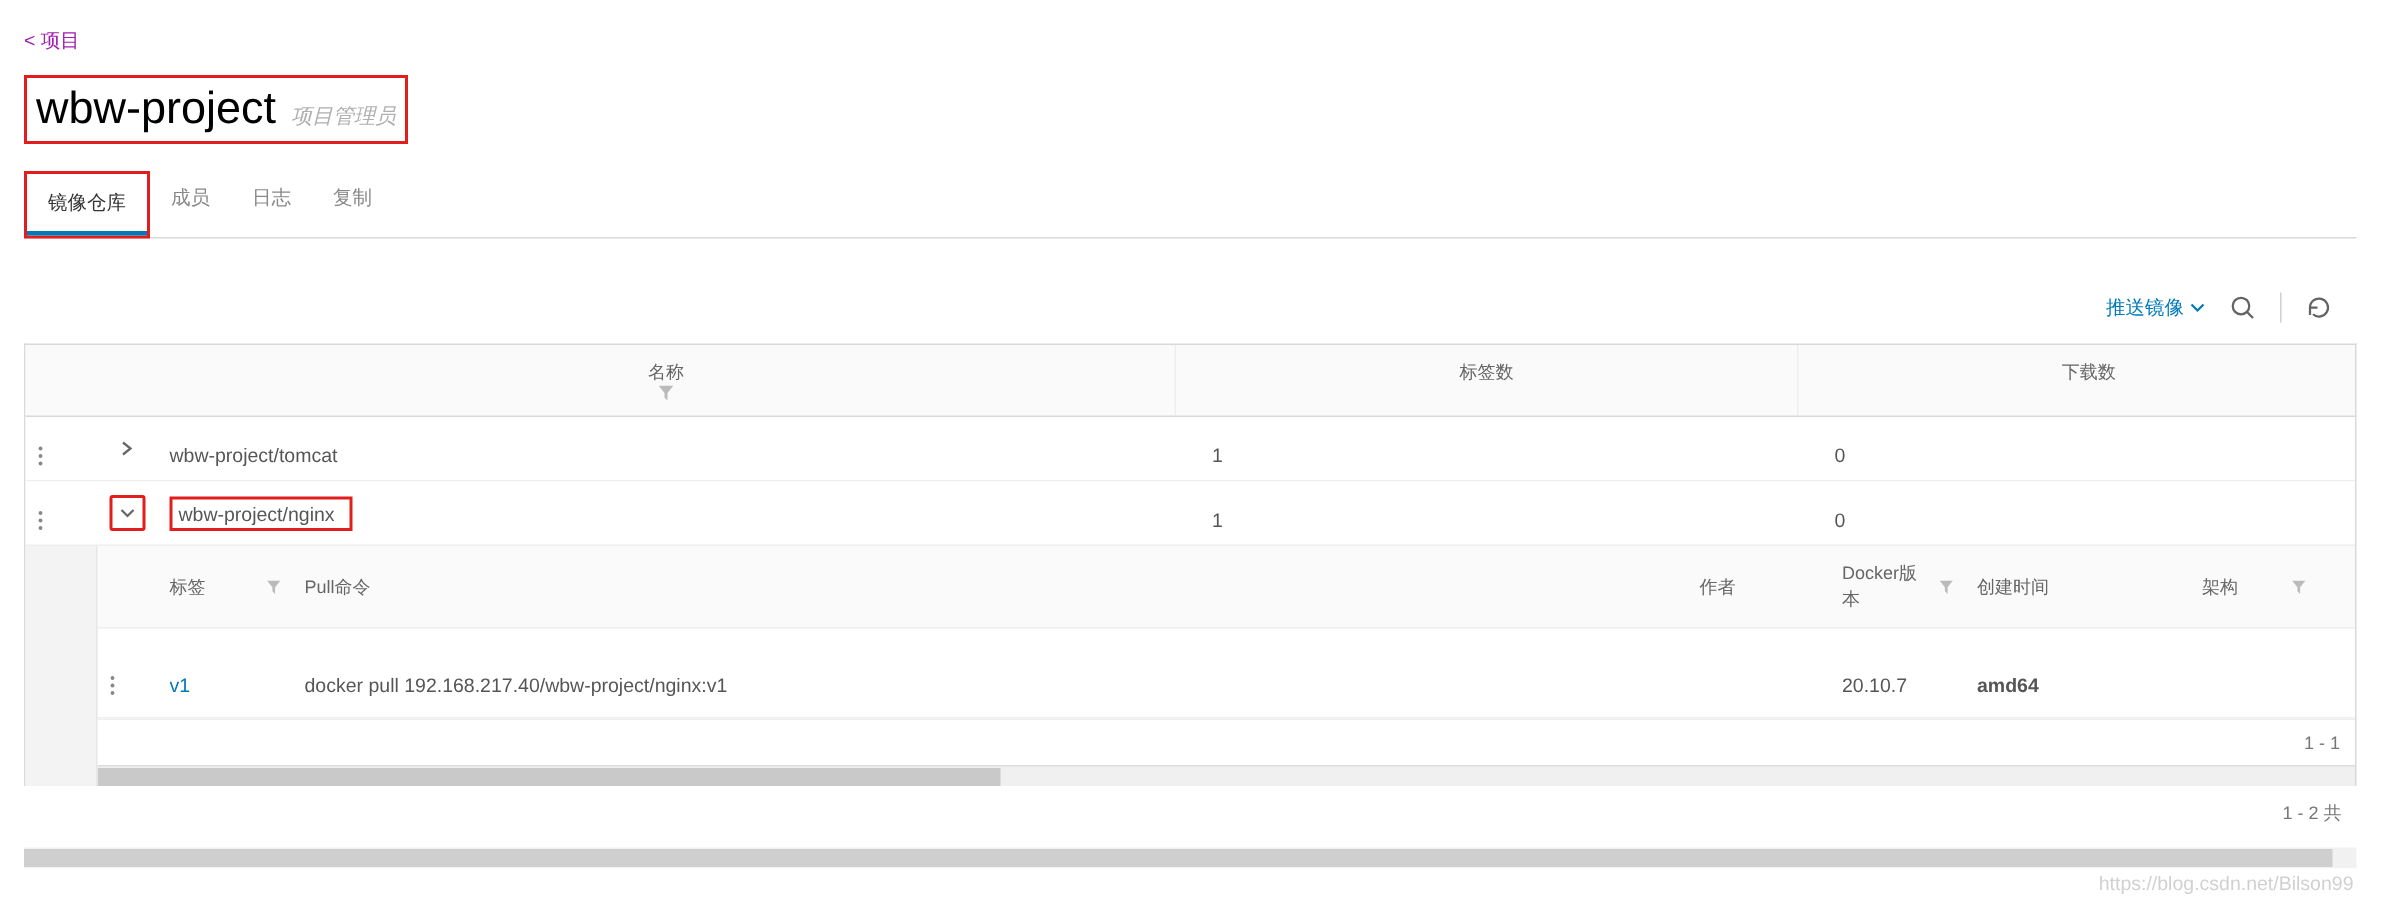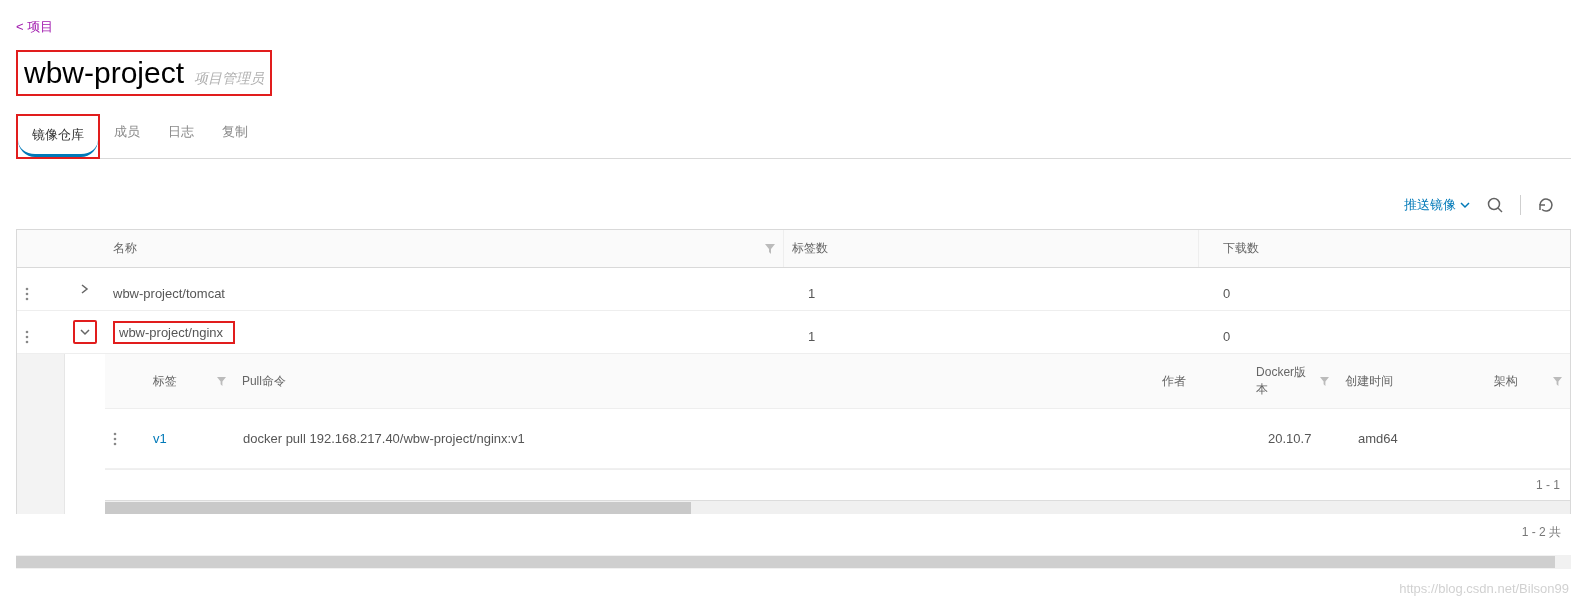--- a/index.html
+++ b/index.html
@@ -11,33 +11,33 @@
     width: 1587px;
   }
   .container { padding: 18px 16px 0 16px; }
   .breadcrumb { font-size: 13px; color: #a21caf; margin-bottom: 14px; }
   .title-row { display: flex; align-items: baseline; gap: 10px; border: 2px solid #e11d1d; padding: 4px 6px; width: fit-content; margin-bottom: 8px; }
   .title { font-size: 30px; font-weight: 300; color: #000; }
   .subtitle { font-size: 14px; color: #b0b0b0; font-style: italic; }
   .tabs-wrap { border: 2px solid #e11d1d; display: inline-block; padding: 0; margin-top: 10px; }
   .tabs-line { border-bottom: 1px solid #d9d9d9; margin-top: -1px; }
   .tabs { display: flex; }
-  .tab { padding: 10px 14px; font-size: 13px; color: #888; cursor: pointer; border-radius: 17px; }
+  .tab { padding: 10px 14px; font-size: 13px; color: #888; cursor: pointer; }
   .tab.active { color: #333; border-bottom: 3px solid #0079b8; }
   .tabs-rest { display: inline-flex; }
   .tabs-rest .tab { padding: 10px 14px; }
   .nav-row { display: flex; align-items: center; }
   .toolbar { display: flex; justify-content: flex-end; align-items: center; gap: 16px; margin: 36px 0 14px 0; padding-right: 16px; }
   .push-link { color: #0079b8; font-size: 13px; display: flex; align-items: center; gap: 4px; cursor: pointer; }
   .icon-btn { color: #636363; cursor: pointer; display: inline-flex; }
   .divider { width: 1px; height: 20px; background: #cfcfcf; }
 
   .grid { border: 1px solid #d9d9d9; border-bottom: none; }
   .grid-header { display: flex; background: #fafafa; border-bottom: 1px solid #d9d9d9; }
-  .gh-cell { padding: 10px 8px; font-size: 12px; color: #666; border-right: 1px solid #eee; display:flex; align-items:center; justify-content:space-between; }
+  .gh-cell { padding: 10px 8px; font-size: 12px; color: #666; border-right: 1px solid #eee; display:flex; align-items:center; justify-content:space-between;flex-direction:column; }
   .gh-cell:last-child { border-right: none; }
   .gh-actions { width: 48px; border-right:none; }
   .gh-expand { width: 40px; border-right:none; }
   .col-name { flex:1; }
   .col-tags { width: 415px; }
   .col-downloads { width: 355px; margin-left: 16px; }
   .filter-ic { color: #bbb; }
 
   .grid-row { display: flex; border-bottom: 1px solid #eee; align-items: flex-end; background:#fff; }
   .cell { padding: 9px 8px; font-size: 13px; color: #565656; }
@@ -45,42 +45,42 @@
   .cell.expand { width: 40px; display:flex; align-items:center; justify-content:center; }
   .expand-btn { width: 24px; height: 24px; display:flex; align-items:center; justify-content:center; color:#666; cursor:pointer; }
   .expand-btn.boxed { border: 2px solid #e11d1d; border-radius:2px; }
   .cell.name { flex:1; color:#0079b8; cursor:pointer; }
   .cell.name .name-box { border: 2px solid #e11d1d; padding: 2px 10px 2px 4px; display:inline-block; color:#565656; }
   .cell.tags { width: 415px; }
   .cell.downloads { width: 355px; }
   .grid-row.plain .cell.name { color:#565656; }
 
   .sub-wrap { border-top: none; }
-  .sub-area { display:flex;gap:40px; }
+  .sub-area { display:flex; }
   .sub-gutter { width: 48px; background:#f3f3f3; border-right:1px solid #e6e6e6; }
   .sub-content { flex:1; overflow-x:auto; }
   .sub-header { display:flex; background:#fafafa; border-bottom:1px solid #eee; }
   .sh-cell { padding: 10px 8px; font-size:12px; color:#666; display:flex; align-items:center; gap:6px; }
   .sh-actions { width: 40px; }
   .sh-tag { width: 90px; justify-content:space-between; }
   .sh-pull { width: 930px; }
   .sh-author { width: 95px; }
   .sh-created { width: 150px; }
   .sh-docker { width: 90px; justify-content:space-between; }
   .sh-arch { width: 85px; justify-content:space-between; }
 
-  .sub-row { display:flex; border-bottom:1px solid #f0f0f0; min-height: 60px; align-items:center; }
+  .sub-row { display:flex; border-bottom:1px solid #f0f0f0; min-height: 60px; align-items:flex-end; }
   .sr-cell { padding: 14px 8px; font-size: 13px; color:#565656; }
   .sr-cell.actions { width:40px; text-align:center; color:#888; cursor:pointer; }
   .sr-cell.tag { width: 90px; color:#0079b8; }
   .sr-cell.pull { width: 930px; }
   .sr-cell.author { width: 95px; }
   .sr-cell.created { width: 150px; }
   .sr-cell.docker { width: 90px; }
-  .sr-cell.arch { width: 85px; }
+  .sr-cell.arch { width: 85px; font-weight: bold; }
 
   .sub-footer { text-align:right; padding: 8px 10px; font-size:12px; color:#777; background:#fff; border-top:1px solid #eee; }
   .scroll-x { height: 14px; background:#f0f0f0; border-top:1px solid #dcdcdc; position:relative; }
   .scroll-thumb { position:absolute; left:0; top:1px; height:12px; width:40%; background:#c9c9c9; border-radius:0; cursor:pointer; }
   .outer-footer { text-align:right; padding: 10px 10px; font-size:12px; color:#777; }
   .outer-scroll { height:14px; background:#f1f1f1; margin-top:4px; position:relative; }
   .outer-scroll .scroll-thumb { width:99%; background:#cfcfcf; }
   .watermark { position: fixed; right: 18px; bottom: 12px; color: rgba(120,120,120,0.35); font-size: 13px; }
   svg { display:block; }
 </style>

